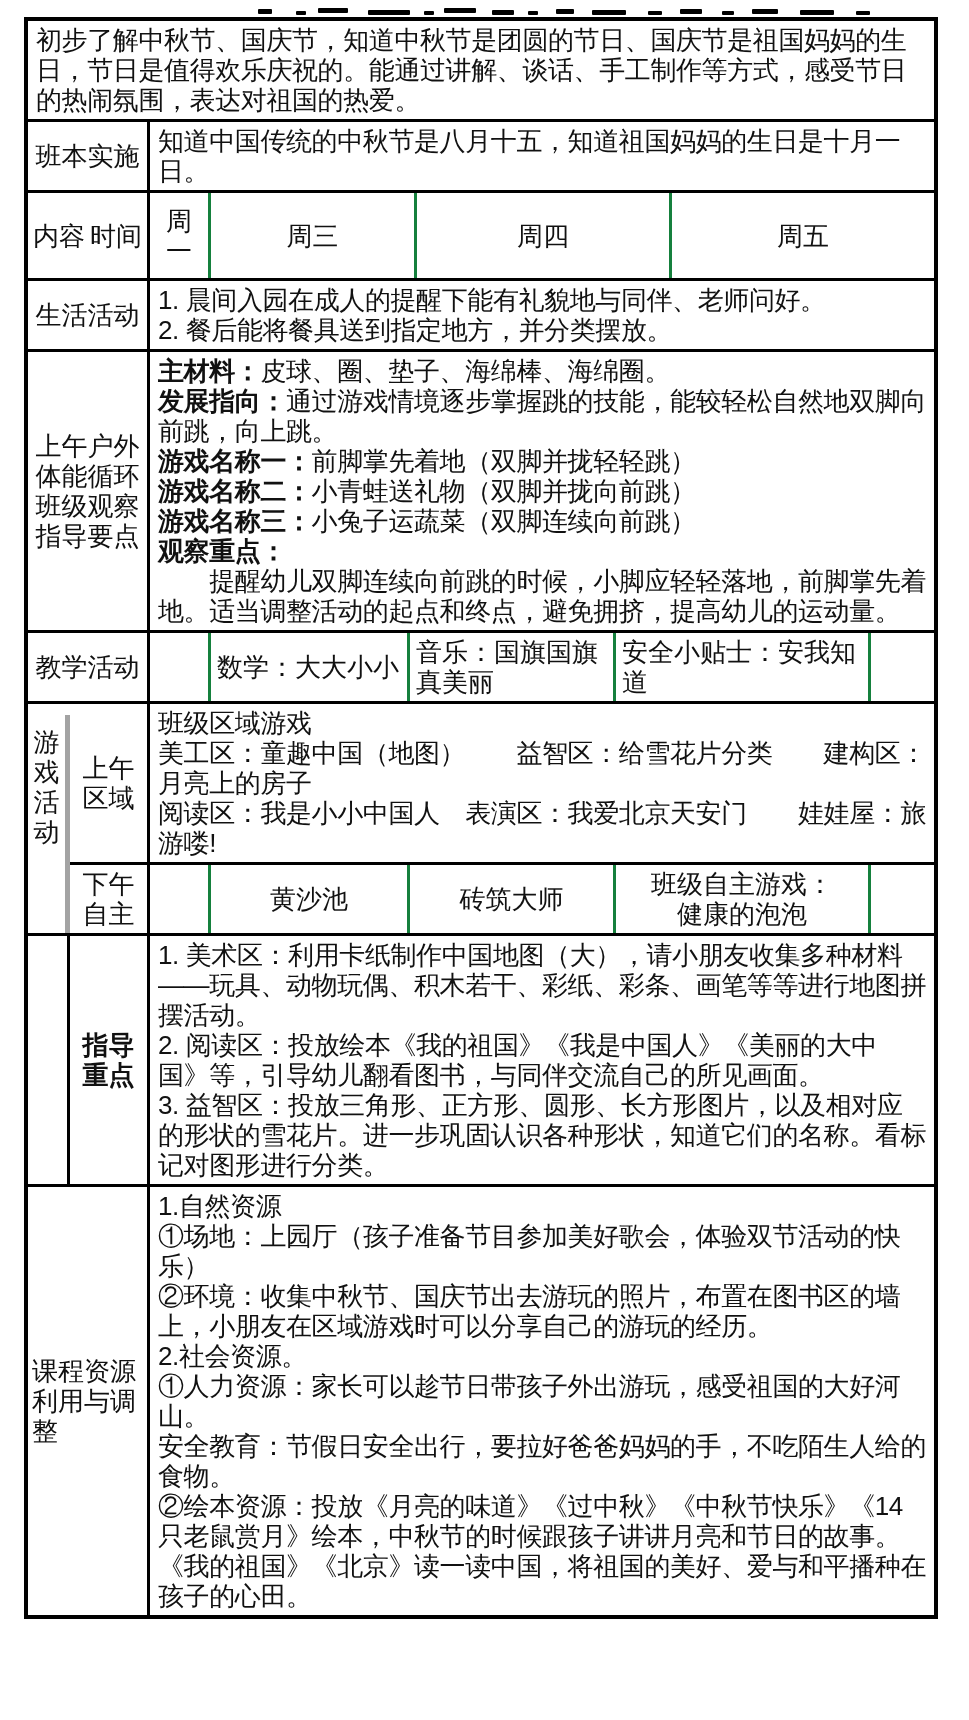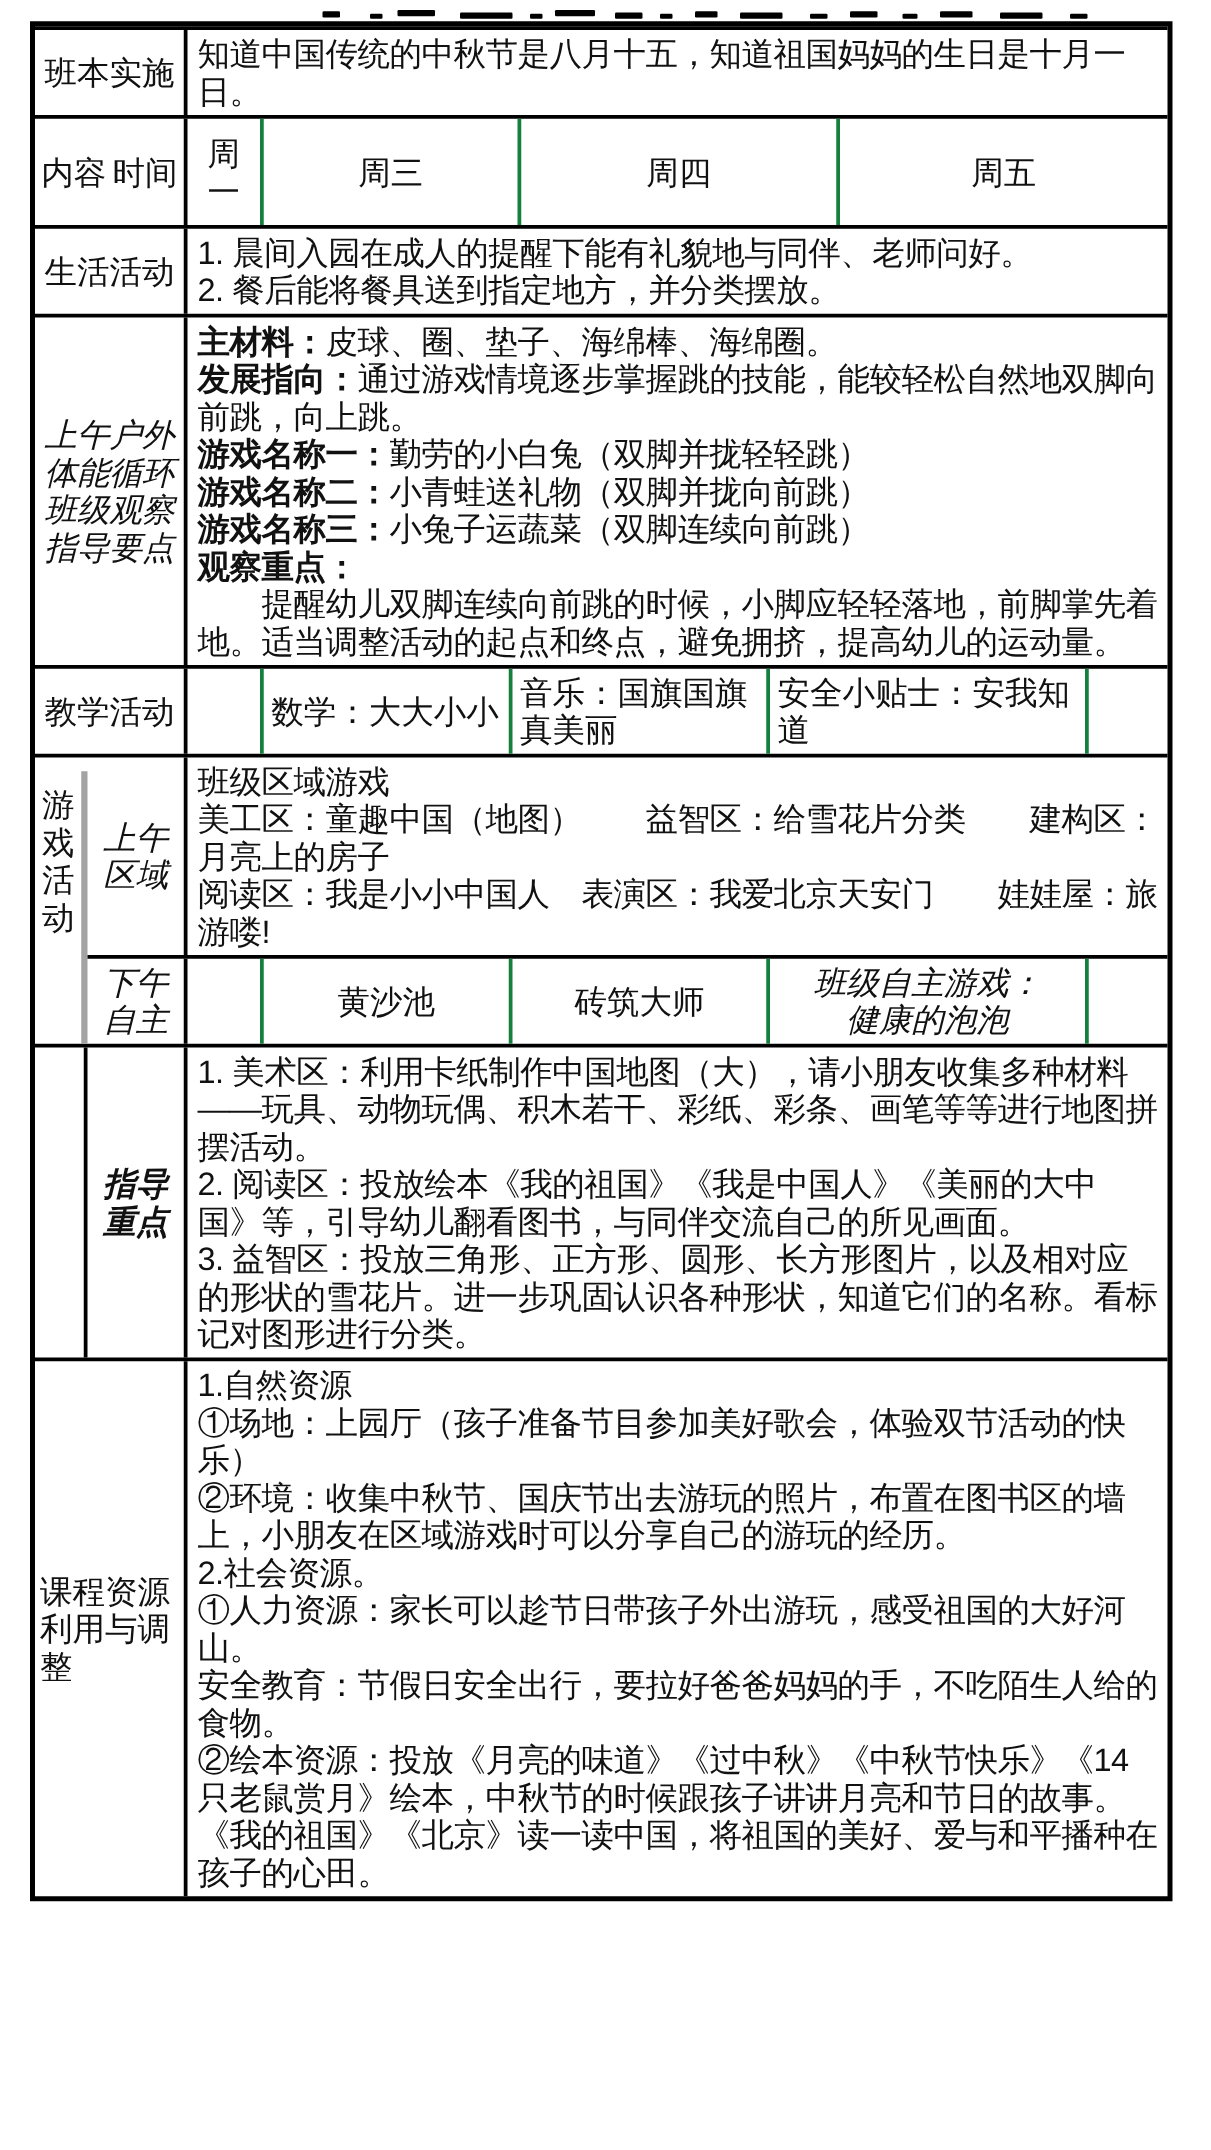--- a/index.html
+++ b/index.html
@@ -33,21 +33,21 @@
     border-right:3px solid #000;
     display:flex; align-items:center; justify-content:center;
     text-align:center; padding:4px 2px;
   }
   .label-left { text-align:left; justify-content:flex-start; padding-left:4px; }
   .content-cell {
     flex:1 1 auto; padding:4px 6px 4px 8px;
     letter-spacing:-0.4px;
     text-align:left;
   }
-  .pre { white-space:pre-line;font-style:italic; }
+  .pre { white-space:pre-line; }
 
   
   .day { border-right:3px solid #15803d; display:flex; align-items:center;
          justify-content:center; text-align:center; padding:4px; }
   .day:last-child { border-right:none; flex:1 1 auto; }
   .d1 { width:61px;  flex:0 0 61px; }
   .d2 { width:199px; flex:0 0 199px; }
   .d3 { width:206px; flex:0 0 206px; }
   .d4 { width:255px; flex:0 0 255px; }
   .left-cell { justify-content:flex-start; text-align:left; padding:4px 6px; }
@@ -100,20 +100,21 @@
     <span style="left:722px;top:11px;width:12px;height:4px"></span>
     <span style="left:752px;top:9px;width:26px;height:5px"></span>
     <span style="left:800px;top:10px;width:34px;height:5px"></span>
     <span style="left:856px;top:11px;width:14px;height:4px"></span>
   </div>
 
   <div class="sheet">
 
 
     <div class="row">
+      <div class="content-cell">初步了解中秋节、国庆节，知道中秋节是团圆的节日、国庆节是祖国妈妈的生日，节日是值得欢乐庆祝的。能通过讲解、谈话、手工制作等方式，感受节日的热闹氛围，表达对祖国的热爱。</div>
     </div>
 
     <div class="row">
       <div class="label-cell">班本实施</div>
       <div class="content-cell">知道中国传统的中秋节是八月十五，知道祖国妈妈的生日是十月一日。</div>
     </div>
 
     <div class="row row-header">
       <div class="label-cell corner">
         <div>内容</div>
@@ -134,21 +135,21 @@
     </div>
 
     <div class="row">
       <div class="label-cell pre">上午户外
 体能循环
 班级观察
 指导要点</div>
       <div class="content-cell">
         <div><b>主材料：</b><span>皮球、圈、垫子、海绵棒、海绵圈。</span></div>
         <div><b>发展指向：</b><span>通过游戏情境逐步掌握跳的技能，能较轻松自然地双脚向前跳，向上跳。</span></div>
-        <div><b>游戏名称一：</b><span>勤劳的小白兔（双脚并拢轻轻跳）</span></div>
+        <div><b>游戏名称一：</b><span>前脚掌先着地（双脚并拢轻轻跳）</span></div>
         <div><b>游戏名称二：</b><span>小青蛙送礼物（双脚并拢向前跳）</span></div>
         <div><b>游戏名称三：</b><span>小兔子运蔬菜（双脚连续向前跳）</span></div>
         <div><b>观察重点：</b><span></span></div>
         <div><b></b><span>　　提醒幼儿双脚连续向前跳的时候，小脚应轻轻落地，前脚掌先着地。适当调整活动的起点和终点，避免拥挤，提高幼儿的运动量。</span></div>
       </div>
     </div>
 
     <div class="row row-teach">
       <div class="label-cell">教学活动</div>
       <div class="day d1"></div>

